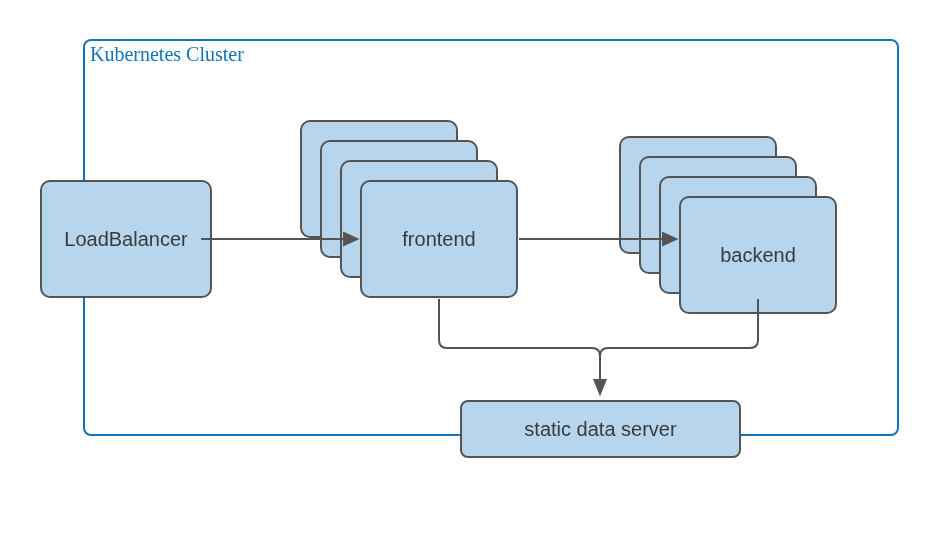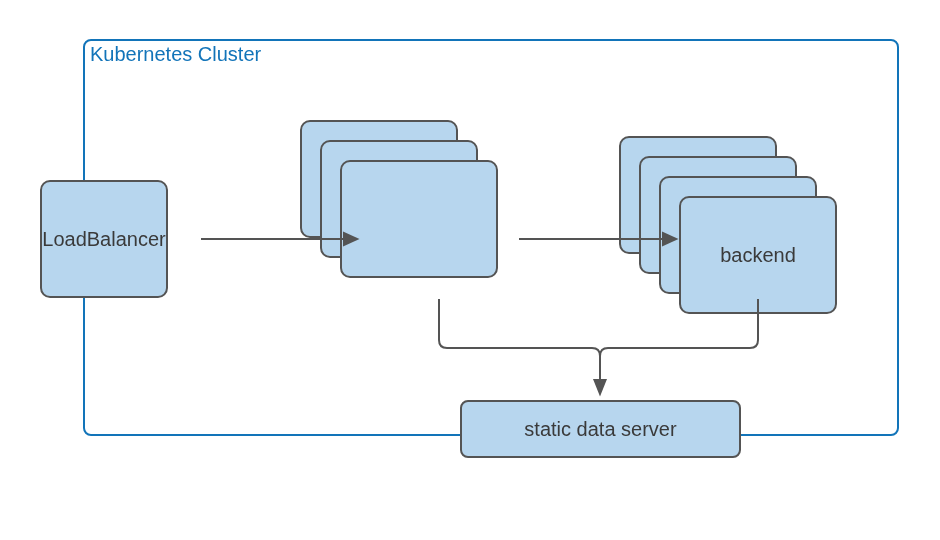--- a/index.html
+++ b/index.html
@@ -19,20 +19,21 @@
   .cluster {
     position: absolute;
     left: 83px;
     top: 39px;
     width: 816px;
     height: 397px;
     box-sizing: border-box;
     border: 2.5px solid var(--cluster-border, #1274b9);
     border-radius: 8px;
     background: transparent;
+    font-family: Liberation Serif, serif;
   }
   .cluster-label {
     position: absolute;
     left: 5px;
     top: 2px;
     font-size: 20px;
     color: var(--cluster-label, #1274b9);
     white-space: nowrap;
   }
   
@@ -45,21 +46,21 @@
     display: flex;
     align-items: center;
     justify-content: center;
     color: var(--node-label, #3a3a3a);
     font-size: 20px;
     white-space: nowrap;
   }
   .node-lb {
     left: 40px;
     top: 180px;
-    width: 128px;
+    width: 172px;
     height: 118px;
   }
   
   .stack {
     position: absolute;
     width: 220px;
     height: 180px;
   }
   .stack-frontend { left: 300px; top: 120px; }
   .stack-backend  { left: 619px; top: 136px; }
@@ -116,20 +117,23 @@
   </div>
 
   <div class="node node-lb">
     <span>LoadBalancer</span>
   </div>
 
   <div class="stack stack-frontend">
     <div class="stack-box" style="left: 0px; top: 0px;"></div>
       <div class="stack-box" style="left: 20px; top: 20px;"></div>
       <div class="stack-box" style="left: 40px; top: 40px;"></div>
+      <div class="node node-front">
+      <span>frontend</span>
+    </div>
   </div>
 
   <div class="stack stack-backend">
     <div class="stack-box" style="left: 0px; top: 0px;"></div>
       <div class="stack-box" style="left: 20px; top: 20px;"></div>
       <div class="stack-box" style="left: 40px; top: 40px;"></div>
       <div class="node node-front">
       <span>backend</span>
     </div>
   </div>

